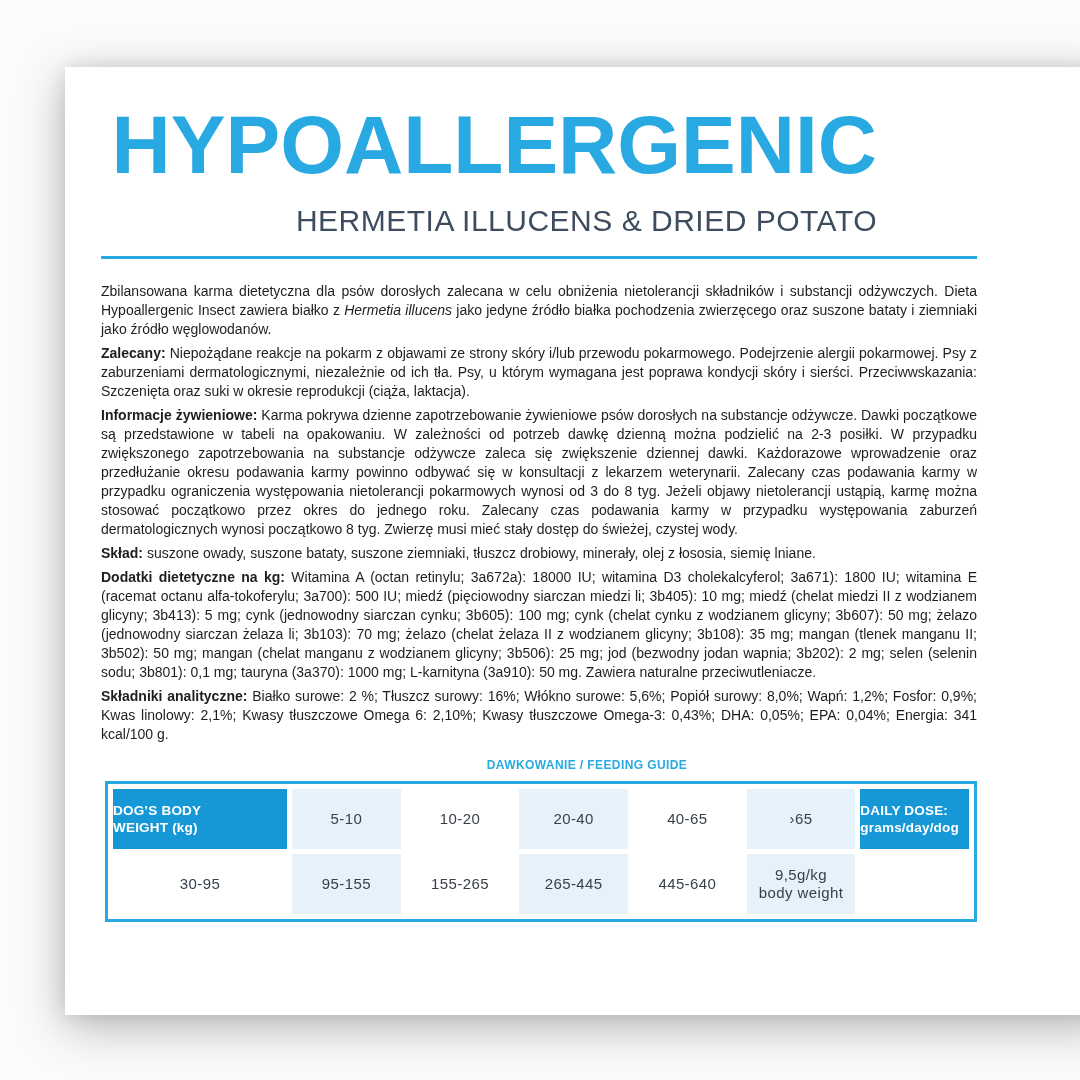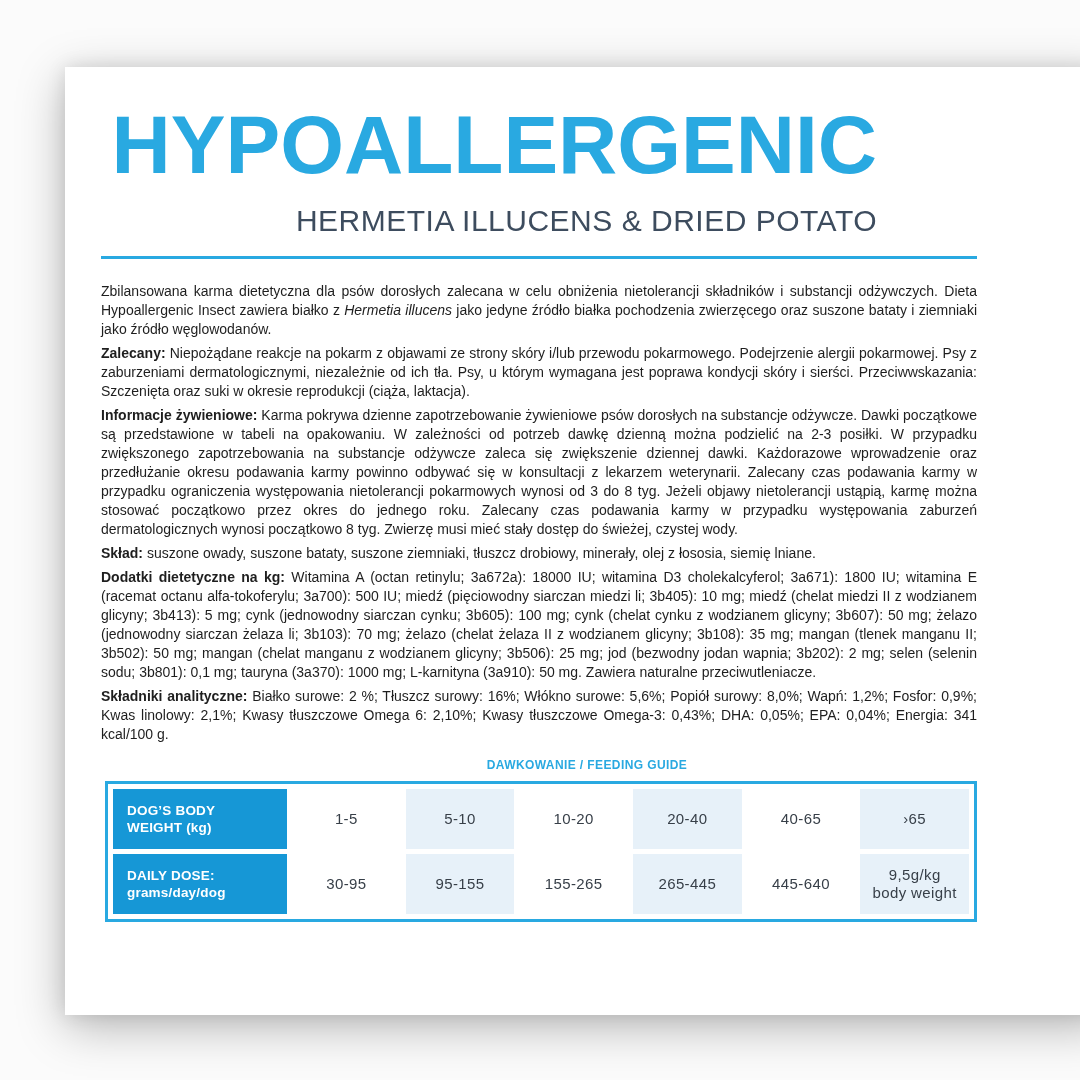--- a/index.html
+++ b/index.html
@@ -97,21 +97,20 @@
     line-height:18px;
   }
   .fcell.lt{background:var(--cell-light);}
   .fcell.label{
     background:var(--table-blue);
     color:#ffffff;
     font-weight:bold;
     font-size:13.5px;
     line-height:17px;
     justify-content:flex-start;
-    padding-left:14px;
     text-align:left;
     letter-spacing:.2px;
   }
 </style>
 </head>
 <body>
 
 <div class="card">
 
   <div class="title-block">
@@ -129,21 +128,20 @@
       <p class="para"><span class="b">Dodatki dietetyczne na kg: </span><span>Witamina A (octan retinylu; 3a672a): 18000 IU; witamina D3 cholekalcyferol; 3a671): 1800 IU; witamina E (racemat octanu alfa-tokoferylu; 3a700): 500 IU; miedź (pięciowodny siarczan miedzi li; 3b405): 10 mg; miedź (chelat miedzi II z wodzianem glicyny; 3b413): 5 mg; cynk (jednowodny siarczan cynku; 3b605): 100 mg; cynk (chelat cynku z wodzianem glicyny; 3b607): 50 mg; żelazo (jednowodny siarczan żelaza li; 3b103): 70 mg; żelazo (chelat żelaza II z wodzianem glicyny; 3b108): 35 mg; mangan (tlenek manganu II; 3b502): 50 mg; mangan (chelat manganu z wodzianem glicyny; 3b506): 25 mg; jod (bezwodny jodan wapnia; 3b202): 2 mg; selen (selenin sodu; 3b801): 0,1 mg; tauryna (3a370): 1000 mg; L-karnityna (3a910): 50 mg. Zawiera naturalne przeciwutleniacze.</span></p>
       <p class="para"><span class="b">Składniki analityczne: </span><span>Białko surowe: 2 %; Tłuszcz surowy: 16%; Włókno surowe: 5,6%; Popiół surowy: 8,0%; Wapń: 1,2%; Fosfor: 0,9%; Kwas linolowy: 2,1%; Kwasy tłuszczowe Omega 6: 2,10%; Kwasy tłuszczowe Omega-3: 0,43%; DHA: 0,05%; EPA: 0,04%; Energia: 341 kcal/100 g.</span></p>
     </div>
 
   <div class="fg-heading">DAWKOWANIE / FEEDING GUIDE</div>
 
   <div class="ftable">
 
     <div class="fcell label">DOG’S BODY
 WEIGHT (kg)</div>
-    <div class="fcell">1-5</div>
     <div class="fcell lt">5-10</div>
     <div class="fcell">10-20</div>
     <div class="fcell lt">20-40</div>
     <div class="fcell">40-65</div>
     <div class="fcell lt">›65</div>
 
     <div class="fcell label">DAILY DOSE:
 grams/day/dog</div>
     <div class="fcell">30-95</div>
     <div class="fcell lt">95-155</div>

